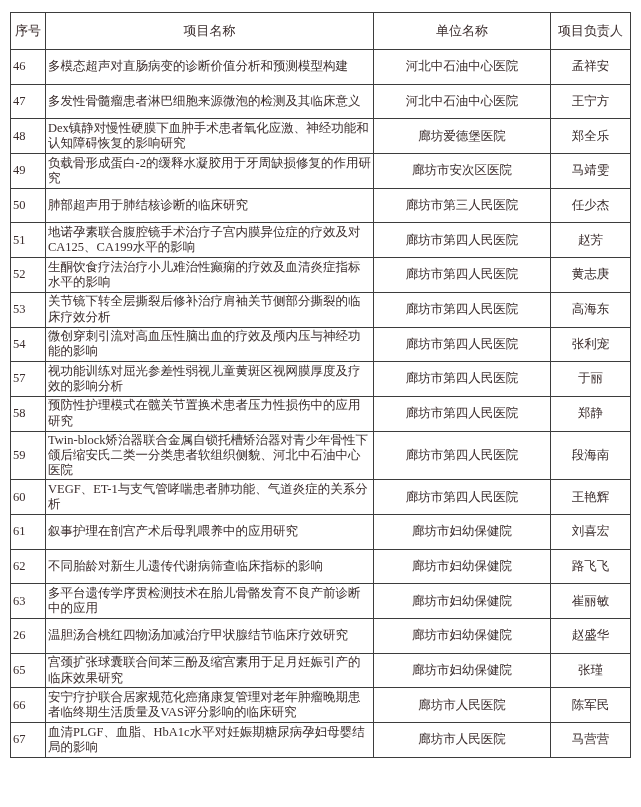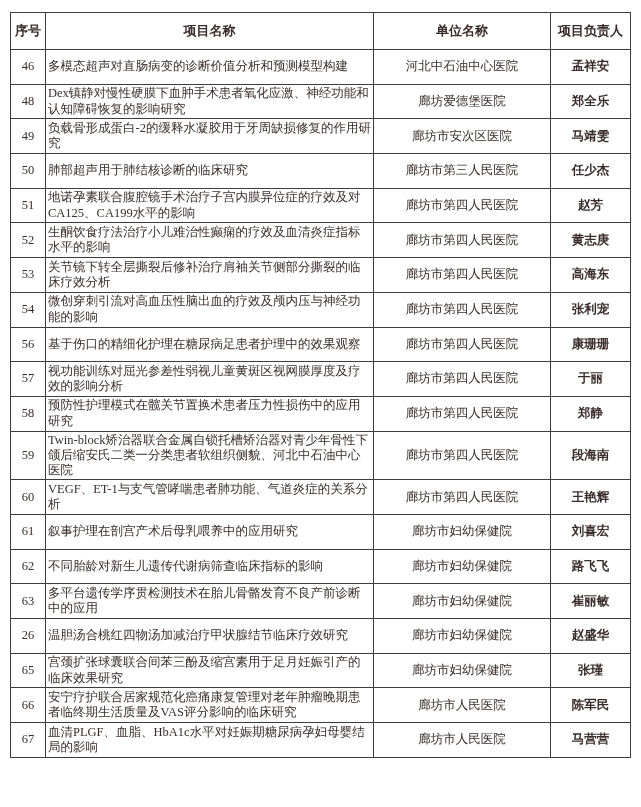--- a/index.html
+++ b/index.html
@@ -21,31 +21,31 @@
   .doc-table th, .doc-table td {
     border: 1px solid #3d3d3d;
     font-size: 12.5px;
     line-height: 1.22;
     vertical-align: middle;
     overflow: hidden;
     padding: 1px 2px;
   }
   .doc-table thead th {
     height: 34px;
-    font-weight: bold;
+    font-weight: normal;
     text-align: center;
     font-size: 13px;
   }
   .doc-table tbody td {
     height: 31.7px;
   }
-  .c-no     { width: 35px;  text-align: center; }
+  .c-no     { width: 35px;  text-align: left; }
   .c-project{ width: 328px; text-align: left; padding-left: 4px; padding-right: 3px; }
   .c-unit   { width: 177px; text-align: center; }
-  .c-leader { width: 80px;  text-align: center; font-weight: bold; }
+  .c-leader { width: 80px;  text-align: center; }
 </style>
 </head>
 <body>
 
 <table class="doc-table">
   <colgroup>
     <col class="c-no">
     <col class="c-project">
     <col class="c-unit">
     <col class="c-leader">
@@ -57,20 +57,26 @@
       <th class="c-unit">单位名称</th>
       <th class="c-leader">项目负责人</th>
     </tr>
   </thead>
   <tbody>
       <tr>
     <td class="c-no">46</td>
     <td class="c-project">多模态超声对直肠病变的诊断价值分析和预测模型构建</td>
     <td class="c-unit">河北中石油中心医院</td>
     <td class="c-leader">孟祥安</td>
+  </tr>
+      <tr>
+    <td class="c-no">47</td>
+    <td class="c-project">多发性骨髓瘤患者淋巴细胞来源微泡的检测及其临床意义</td>
+    <td class="c-unit">河北中石油中心医院</td>
+    <td class="c-leader">王宁方</td>
   </tr>
       <tr>
     <td class="c-no">48</td>
     <td class="c-project">Dex镇静对慢性硬膜下血肿手术患者氧化应激、神经功能和认知障碍恢复的影响研究</td>
     <td class="c-unit">廊坊爱德堡医院</td>
     <td class="c-leader">郑全乐</td>
   </tr>
       <tr>
     <td class="c-no">49</td>
     <td class="c-project">负载骨形成蛋白-2的缓释水凝胶用于牙周缺损修复的作用研究</td>
@@ -99,26 +105,20 @@
     <td class="c-no">53</td>
     <td class="c-project">关节镜下转全层撕裂后修补治疗肩袖关节侧部分撕裂的临床疗效分析</td>
     <td class="c-unit">廊坊市第四人民医院</td>
     <td class="c-leader">高海东</td>
   </tr>
       <tr>
     <td class="c-no">54</td>
     <td class="c-project">微创穿刺引流对高血压性脑出血的疗效及颅内压与神经功能的影响</td>
     <td class="c-unit">廊坊市第四人民医院</td>
     <td class="c-leader">张利宠</td>
-  </tr>
-      <tr>
-    <td class="c-no">56</td>
-    <td class="c-project">基于伤口的精细化护理在糖尿病足患者护理中的效果观察</td>
-    <td class="c-unit">廊坊市第四人民医院</td>
-    <td class="c-leader">康珊珊</td>
   </tr>
       <tr>
     <td class="c-no">57</td>
     <td class="c-project">视功能训练对屈光参差性弱视儿童黄斑区视网膜厚度及疗效的影响分析</td>
     <td class="c-unit">廊坊市第四人民医院</td>
     <td class="c-leader">于丽</td>
   </tr>
       <tr>
     <td class="c-no">58</td>
     <td class="c-project">预防性护理模式在髋关节置换术患者压力性损伤中的应用研究</td>

